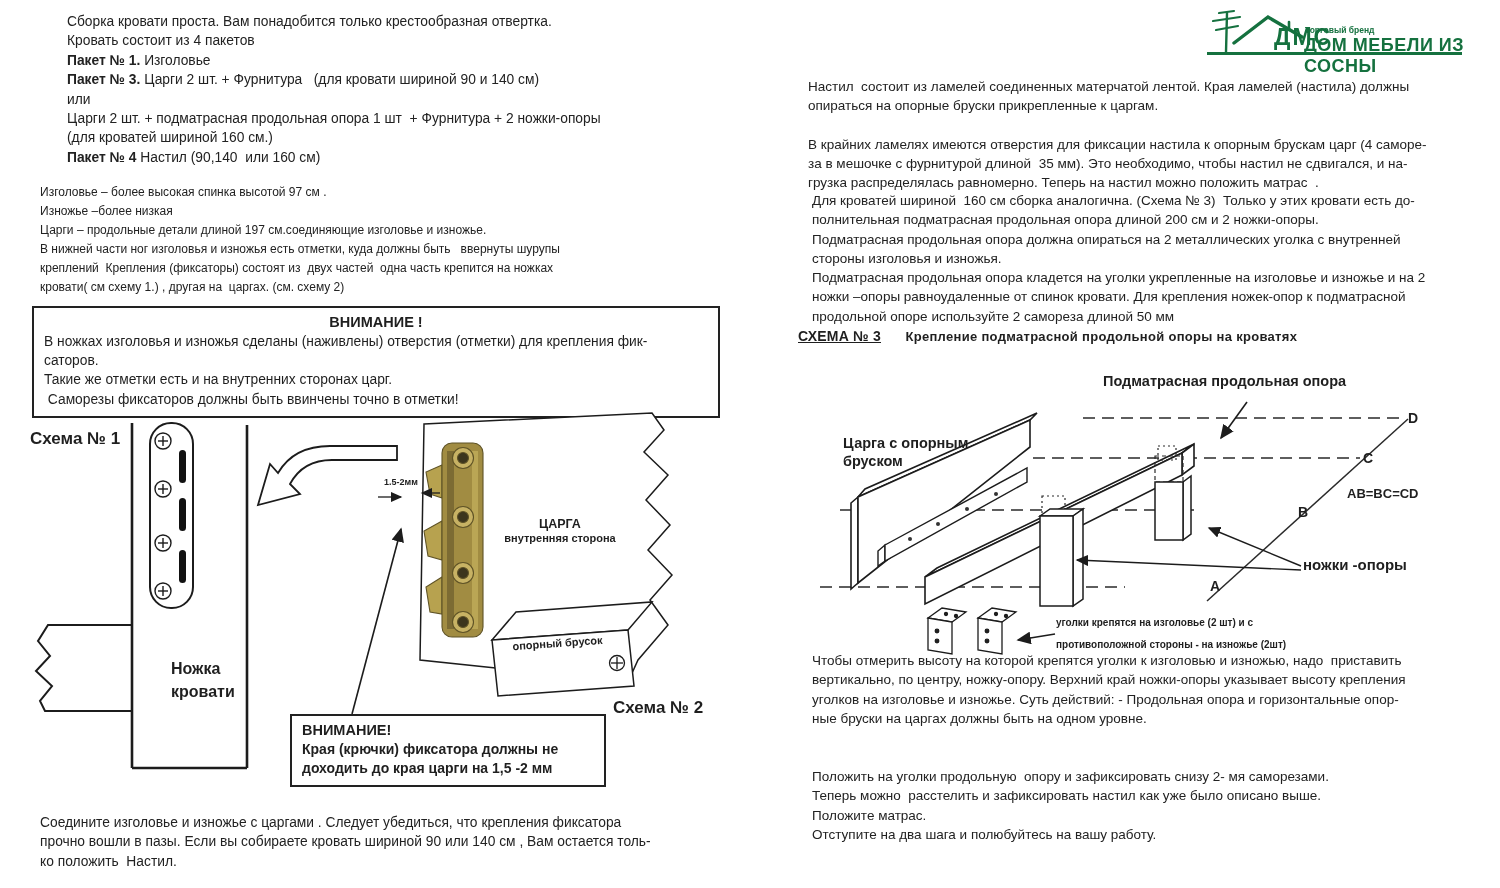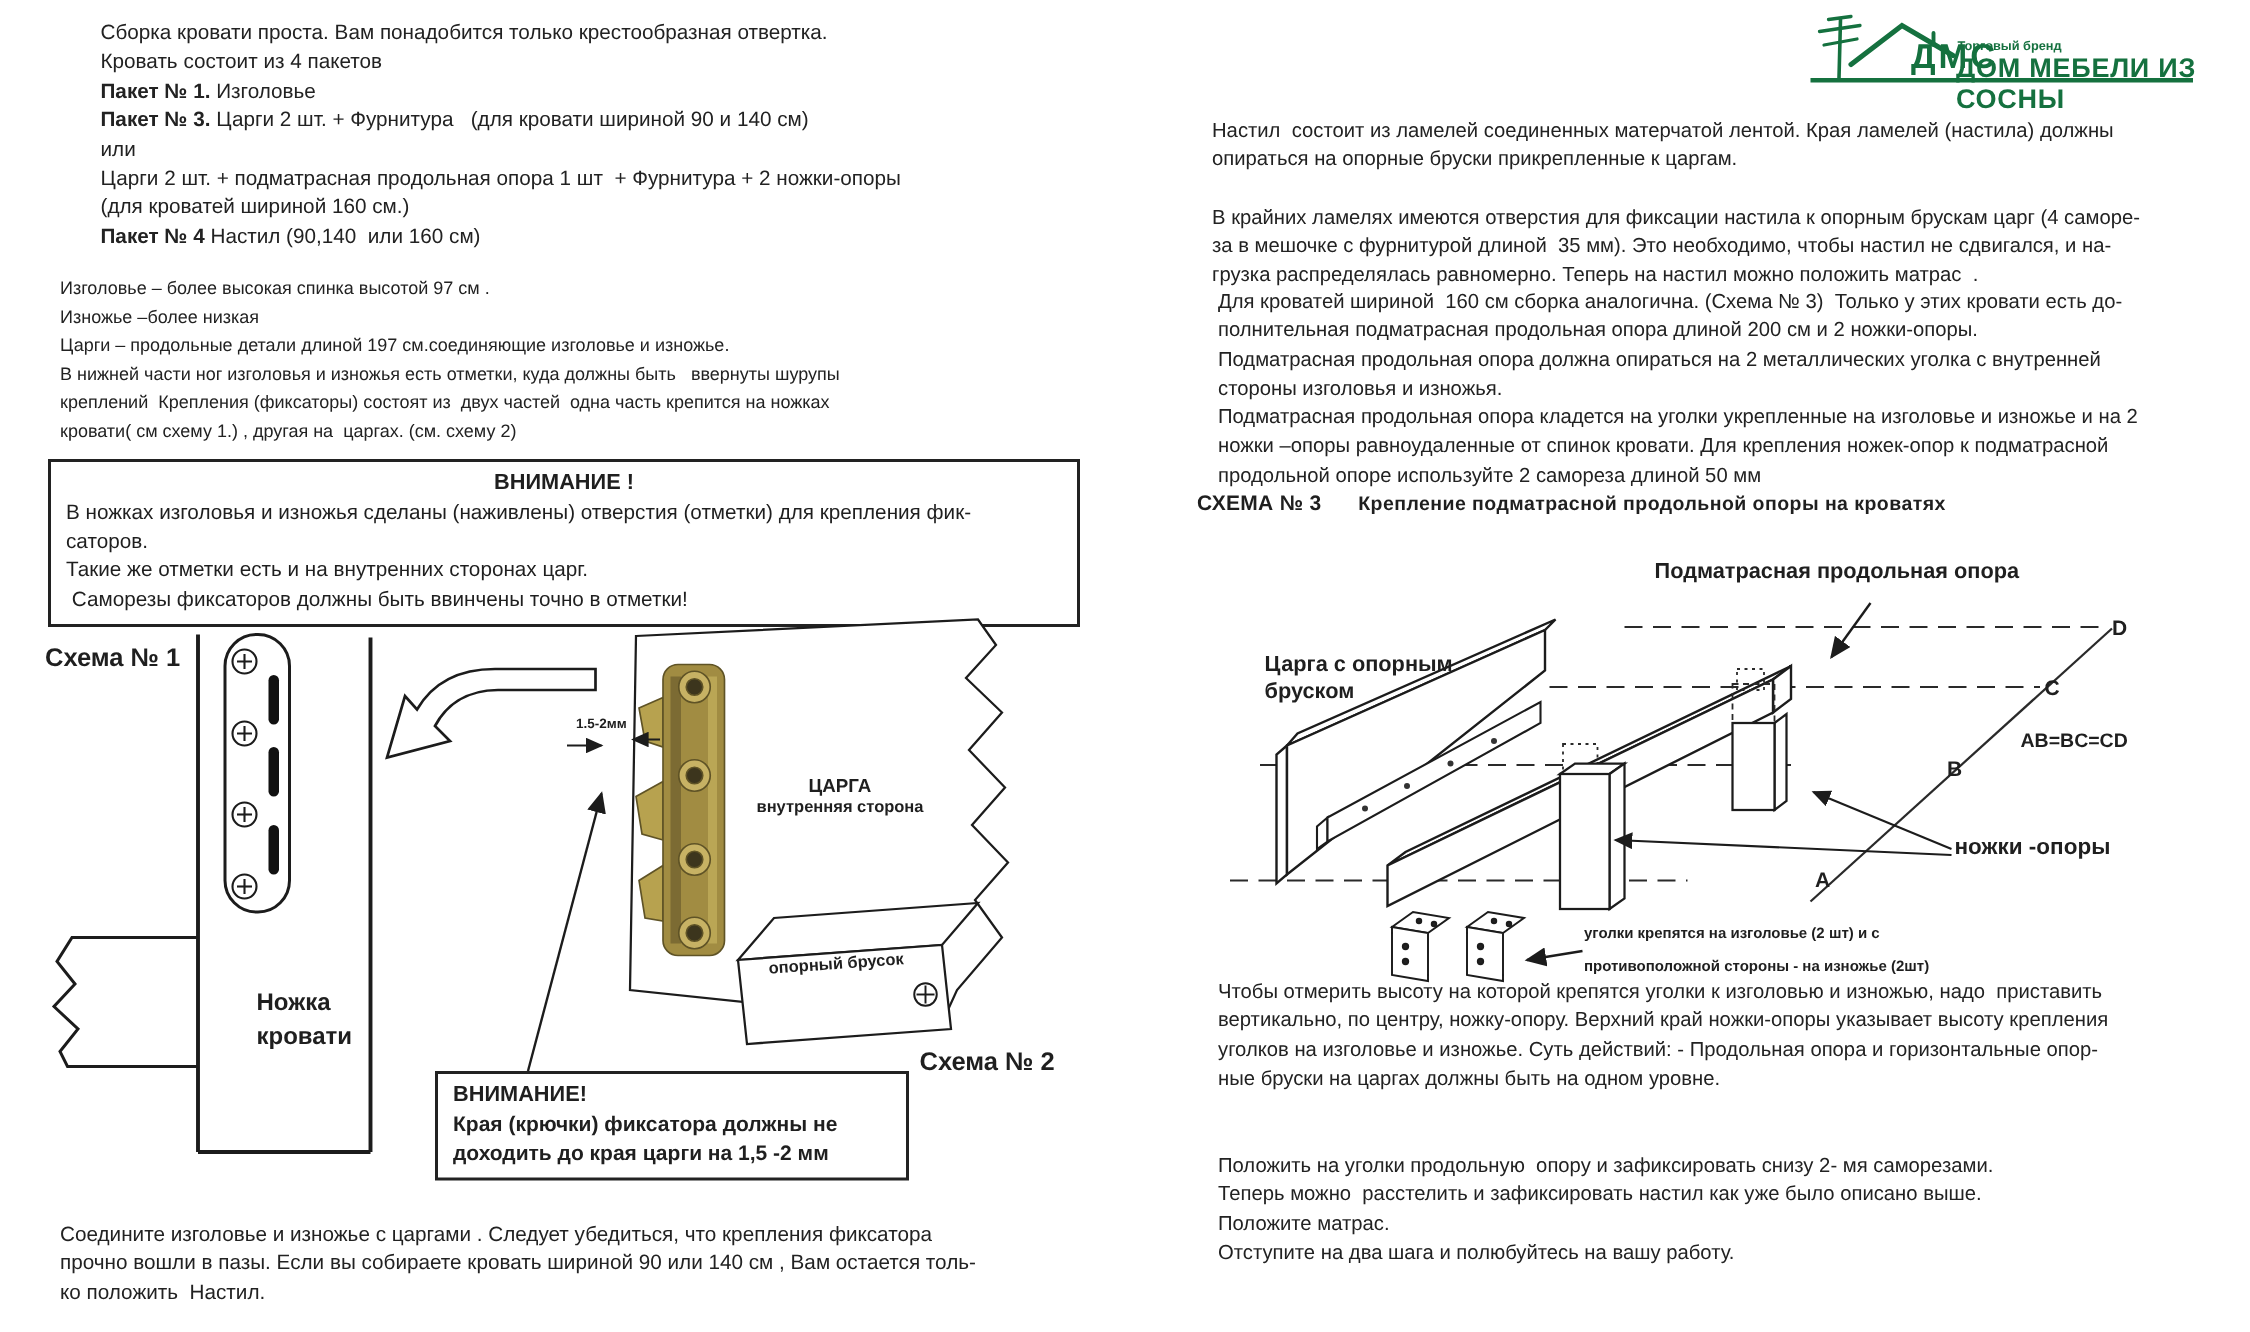--- a/index.html
+++ b/index.html
@@ -165,21 +165,21 @@
 
   <div class="abs body-txt pre" style="left:812px;top:191px;width:680px;">Для кроватей шириной  160 см сборка аналогична. (Схема № 3)  Только у этих кровати есть до-
 полнительная подматрасная продольная опора длиной 200 см и 2 ножки-опоры.
 Подматрасная продольная опора должна опираться на 2 металлических уголка с внутренней
 стороны изголовья и изножья.
 Подматрасная продольная опора кладется на уголки укрепленные на изголовье и изножье и на 2
 ножки –опоры равноудаленные от спинок кровати. Для крепления ножек-опор к подматрасной
 продольной опоре используйте 2 самореза длиной 50 мм</div>
 
   <div class="abs" style="left:798px;top:327px;">
-    <span class="b" style="font-size:14px;letter-spacing:0.2px;">СХЕМА № 3</span>
+    <span class="b" style="font-size:14px;letter-spacing:0.2px;text-decoration:underline;">СХЕМА № 3</span>
     <span class="b" style="font-size:13px;margin-left:20px;letter-spacing:0.3px;">Крепление подматрасной продольной опоры  на кроватях</span>
   </div>
 
   <svg class="abs" style="left:815px;top:368px;" width="670" height="310" viewBox="0 0 670 310">
     <defs>
       <marker id="ah2" markerWidth="10" markerHeight="8" refX="8" refY="4" orient="auto">
         <polygon points="0,0 9,4 0,8" fill="#1c1c1c"></polygon>
       </marker>
     </defs>
 

